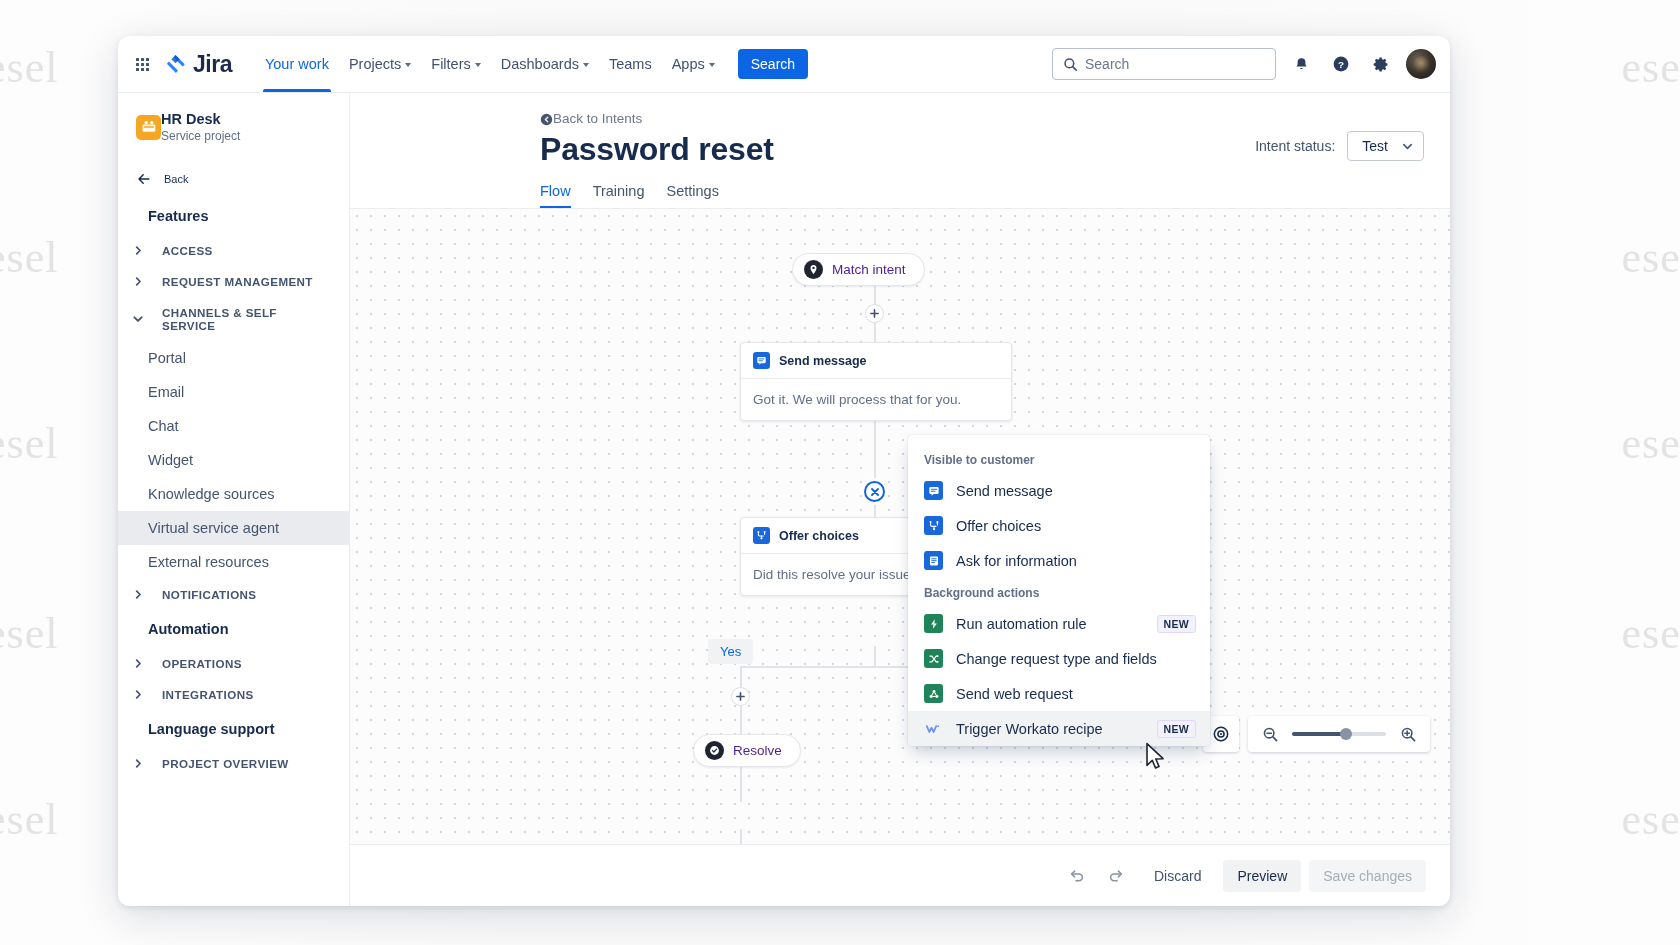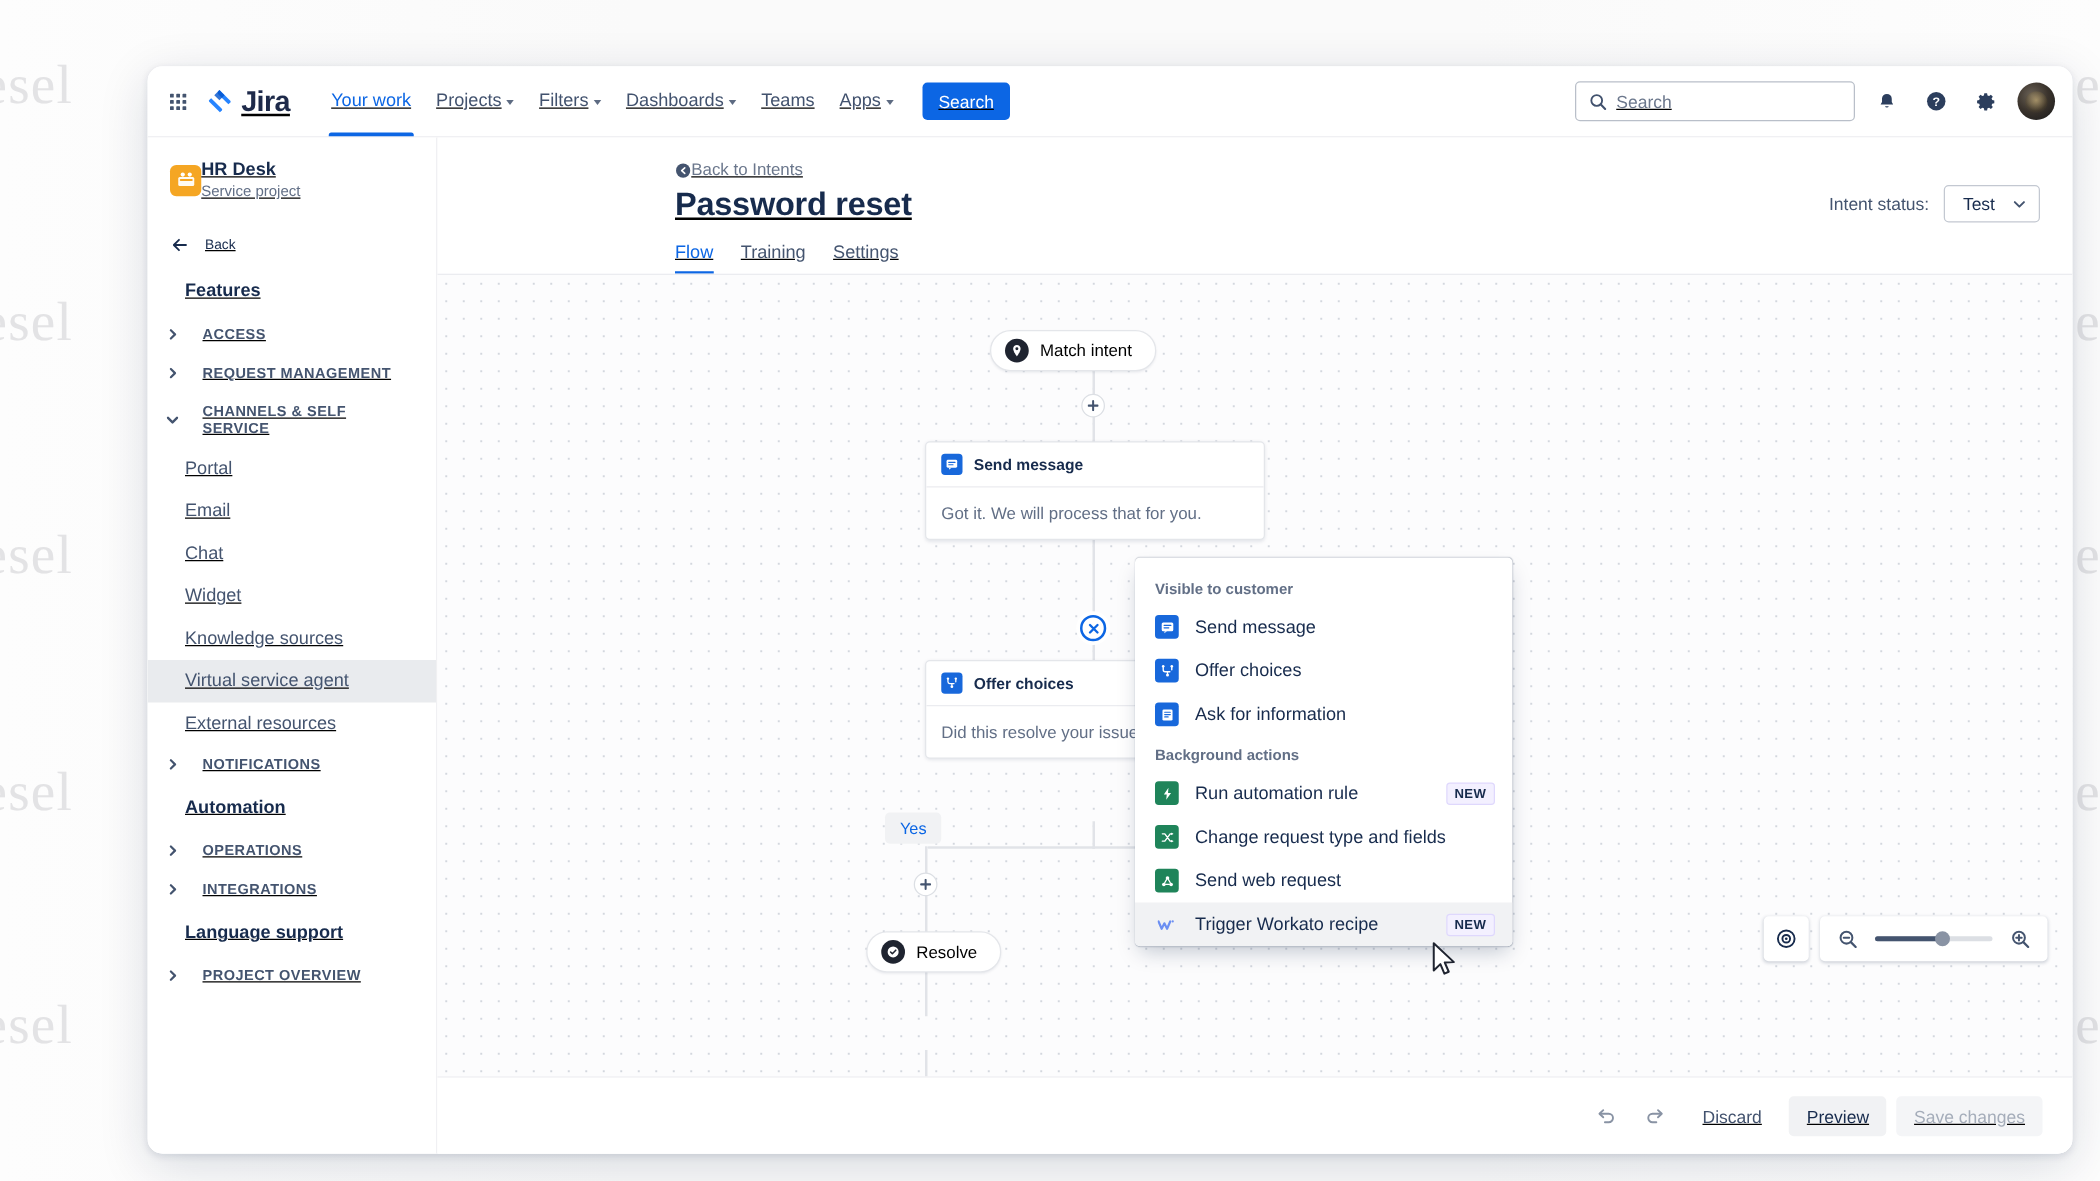--- a/index.html
+++ b/index.html
@@ -23,27 +23,27 @@
     color: #e3e3e5;
     letter-spacing: 1px;
     user-select: none;
   }
   .wm.l { left: -14px; }
   .wm.r { right: -14px; }
 
   
   #window {
     position: absolute;
-    left: 118px; top: 53px;
-    width: 1540px; height: 870px;
+    left: 118px; top: 36px;
+    width: 1332px; height: 870px;
     background: #fff;
     border-radius: 12px;
     box-shadow: 0 10px 40px rgba(9,30,66,0.14), 0 2px 6px rgba(9,30,66,0.10);
     overflow: hidden;
-    display: flex; flex-direction: column; text-decoration: underline;
+    display: flex; flex-direction: column;
   }
 
   
   #topnav {
     height: 57px; flex: 0 0 57px;
     display: flex; align-items: center;
     padding: 0 14px 0 18px;
     border-bottom: 1px solid #ebecf0;
     background: #fff;
     position: relative;
@@ -152,21 +152,21 @@
   #main { flex: 1; display: flex; flex-direction: column; min-width: 0; position: relative; background:#fff; }
 
   #page-head { padding: 18px 0 0 0; flex: 0 0 auto; position: relative; }
   .back-link {
     display: flex; align-items: flex-end; gap: 0;
     margin-left: 190px; cursor: pointer; width: max-content;
   }
   .back-link span { font-size: 13.5px; color: #6b778c; }
   .page-title {
     margin-left: 190px; margin-top: 5px;
-    font-size: 26px; font-weight: 600; color: #172b4d; letter-spacing: -0.2px;
+    font-size: 32px; font-weight: 600; color: #172b4d; letter-spacing: -0.2px;
   }
   .tabs { display: flex; gap: 22px; margin-left: 190px; margin-top: 15px; }
   .tab {
     font-size: 14.5px; color: #44546f; padding-bottom: 9px;
     cursor: pointer; position: relative;
   }
   .tab.active { color: #0c66e4; font-weight: 500; }
   .tab.active::after {
     content: ""; position: absolute; left: 0; right: 0; bottom: 0;
     height: 2px; background: #0c66e4;
@@ -192,21 +192,21 @@
     background-size: 14px 14px;
     overflow: hidden;
   }
 
   .node { position: absolute; }
   .pill {
     background: #fff; border: 1px solid #e4e6ea; border-radius: 22px;
     height: 33px; display: flex; align-items: center; gap: 9px;
     padding: 0 18px 0 11px;
     box-shadow: 0 1px 2px rgba(9,30,66,.08);
-    font-size: 13.5px; color: #000000; font-weight: 500; cursor: pointer;
+    font-size: 13.5px; color: #4c1d95; font-weight: 500; cursor: pointer;
   }
   .dot-ico { width: 19px; height: 19px; border-radius: 50%; background: #1f2430;
              display:flex; align-items:center; justify-content:center; flex:0 0 19px; }
 
   .card {
     background: #fff; border: 1px solid #e4e6ea; border-radius: 4px;
     width: 272px; box-shadow: 0 1px 3px rgba(9,30,66,.10);
     overflow: hidden; cursor: pointer;
   }
   .card-hd {

